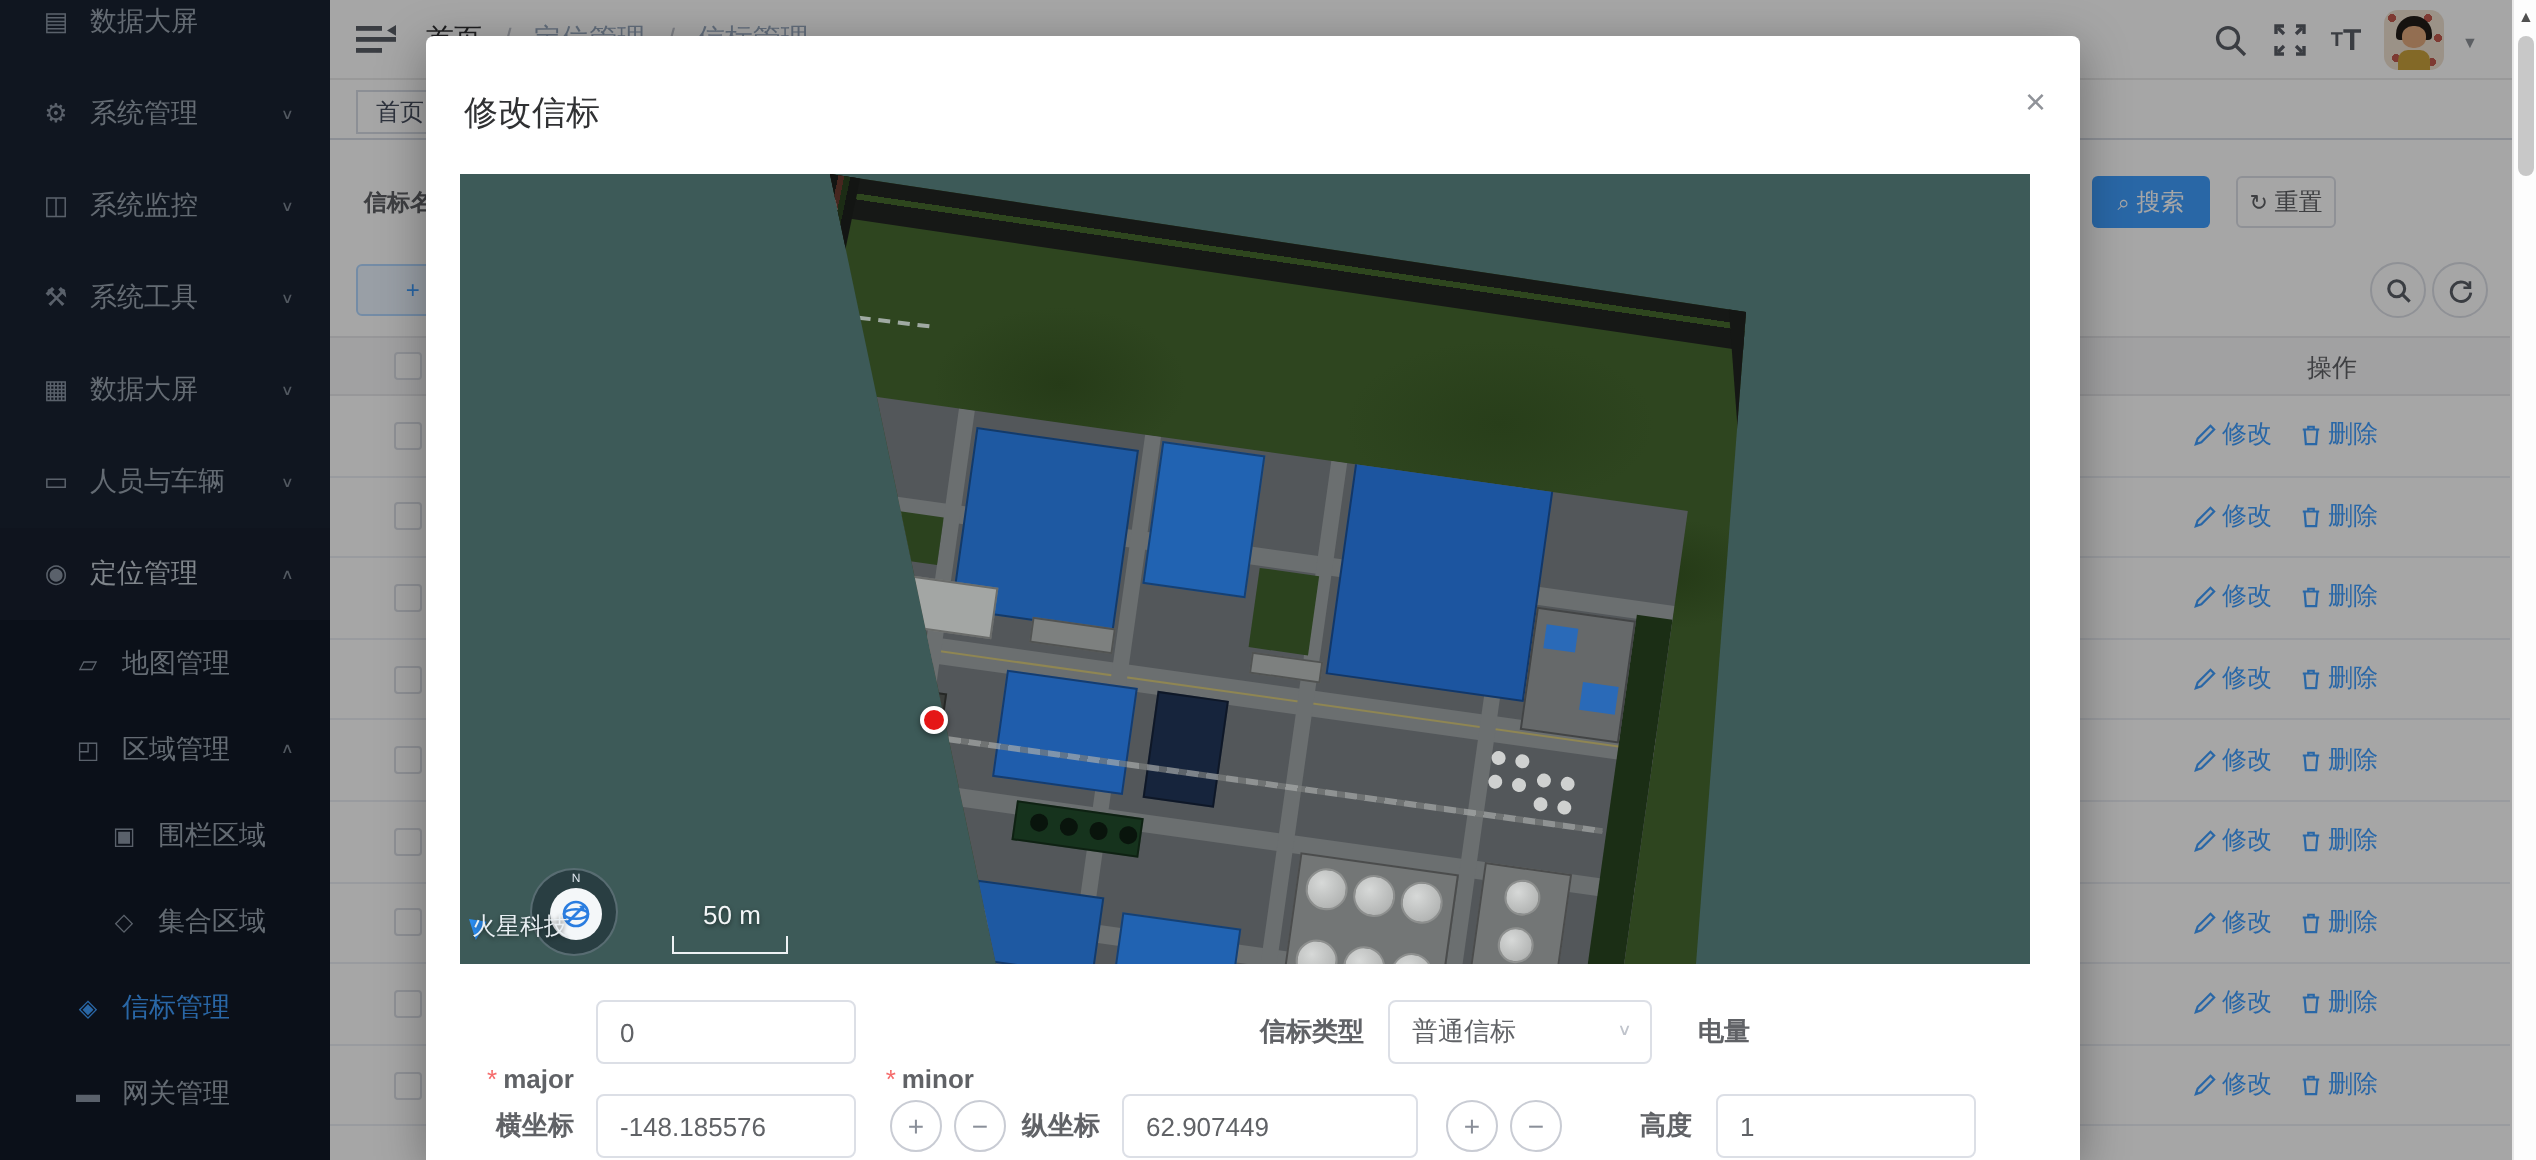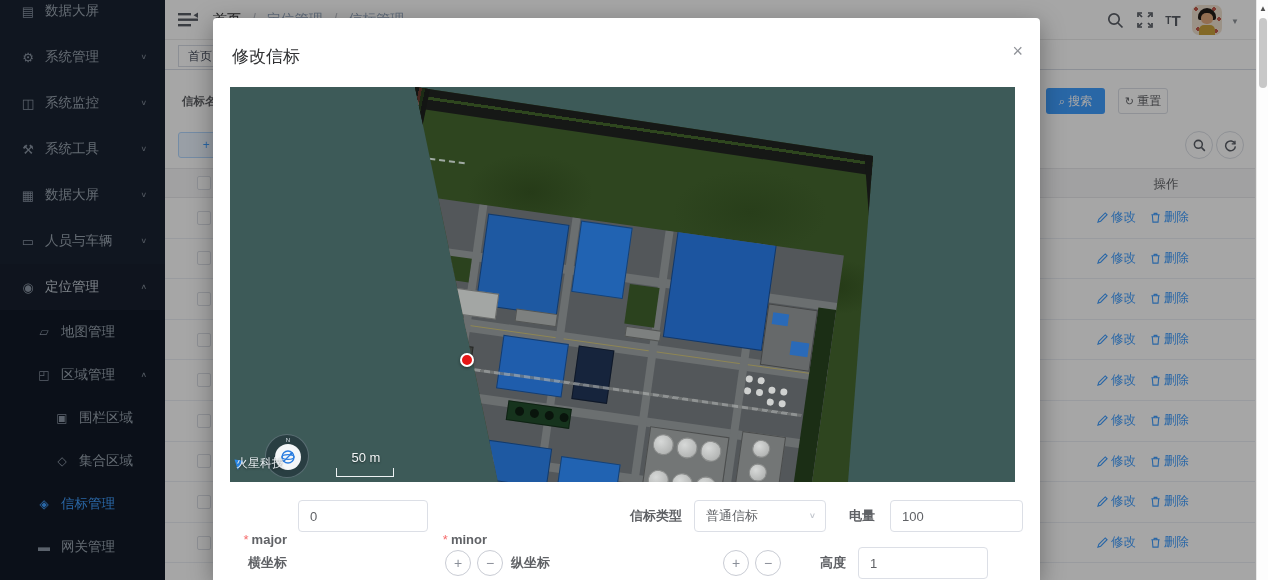--- a/index.html
+++ b/index.html
@@ -533,28 +533,29 @@
     <input class="finput" style="left: 85px; width: 130px;" value="0">
     <div class="flabel en" style="left:212px;width:62px;">
       <span class="req">*</span><span>minor</span>
     </div>
     <div class="flabel" style="left:417px;width:52px;">信标类型</div>
     <div class="fselect" style="left:481px;width:132px;">
       <span class="val">普通信标</span>
       <span class="chev">∨</span>
     </div>
     <div class="flabel" style="left:630px;width:32px;">电量</div>
-    <input class="finput" style="left: 677px; width: 133px;" value="100">
   </div>
 
   <div class="frow frow2">
     <div class="flabel" style="left:22px;width:52px;">横坐标</div>
+    <input class="finput" style="left: 85px; width: 130px;" value="-148.185576">
     <button class="stepbtn" style="left:232px;">+</button>
     <button class="stepbtn" style="left:264px;">−</button>
     <div class="flabel" style="left:285px;width:52px;">纵坐标</div>
+    <input class="finput" style="left: 348px; width: 148px;" value="62.907449">
     <button class="stepbtn" style="left:510px;">+</button>
     <button class="stepbtn" style="left:542px;">−</button>
     <div class="flabel" style="left:593px;width:40px;">高度</div>
     <input class="finput" style="left: 645px; width: 130px;" value="1">
   </div>
 </div>
 
 <div class="scrollbar">
   <div class="up">▲</div>
   <div class="thumb"></div>

